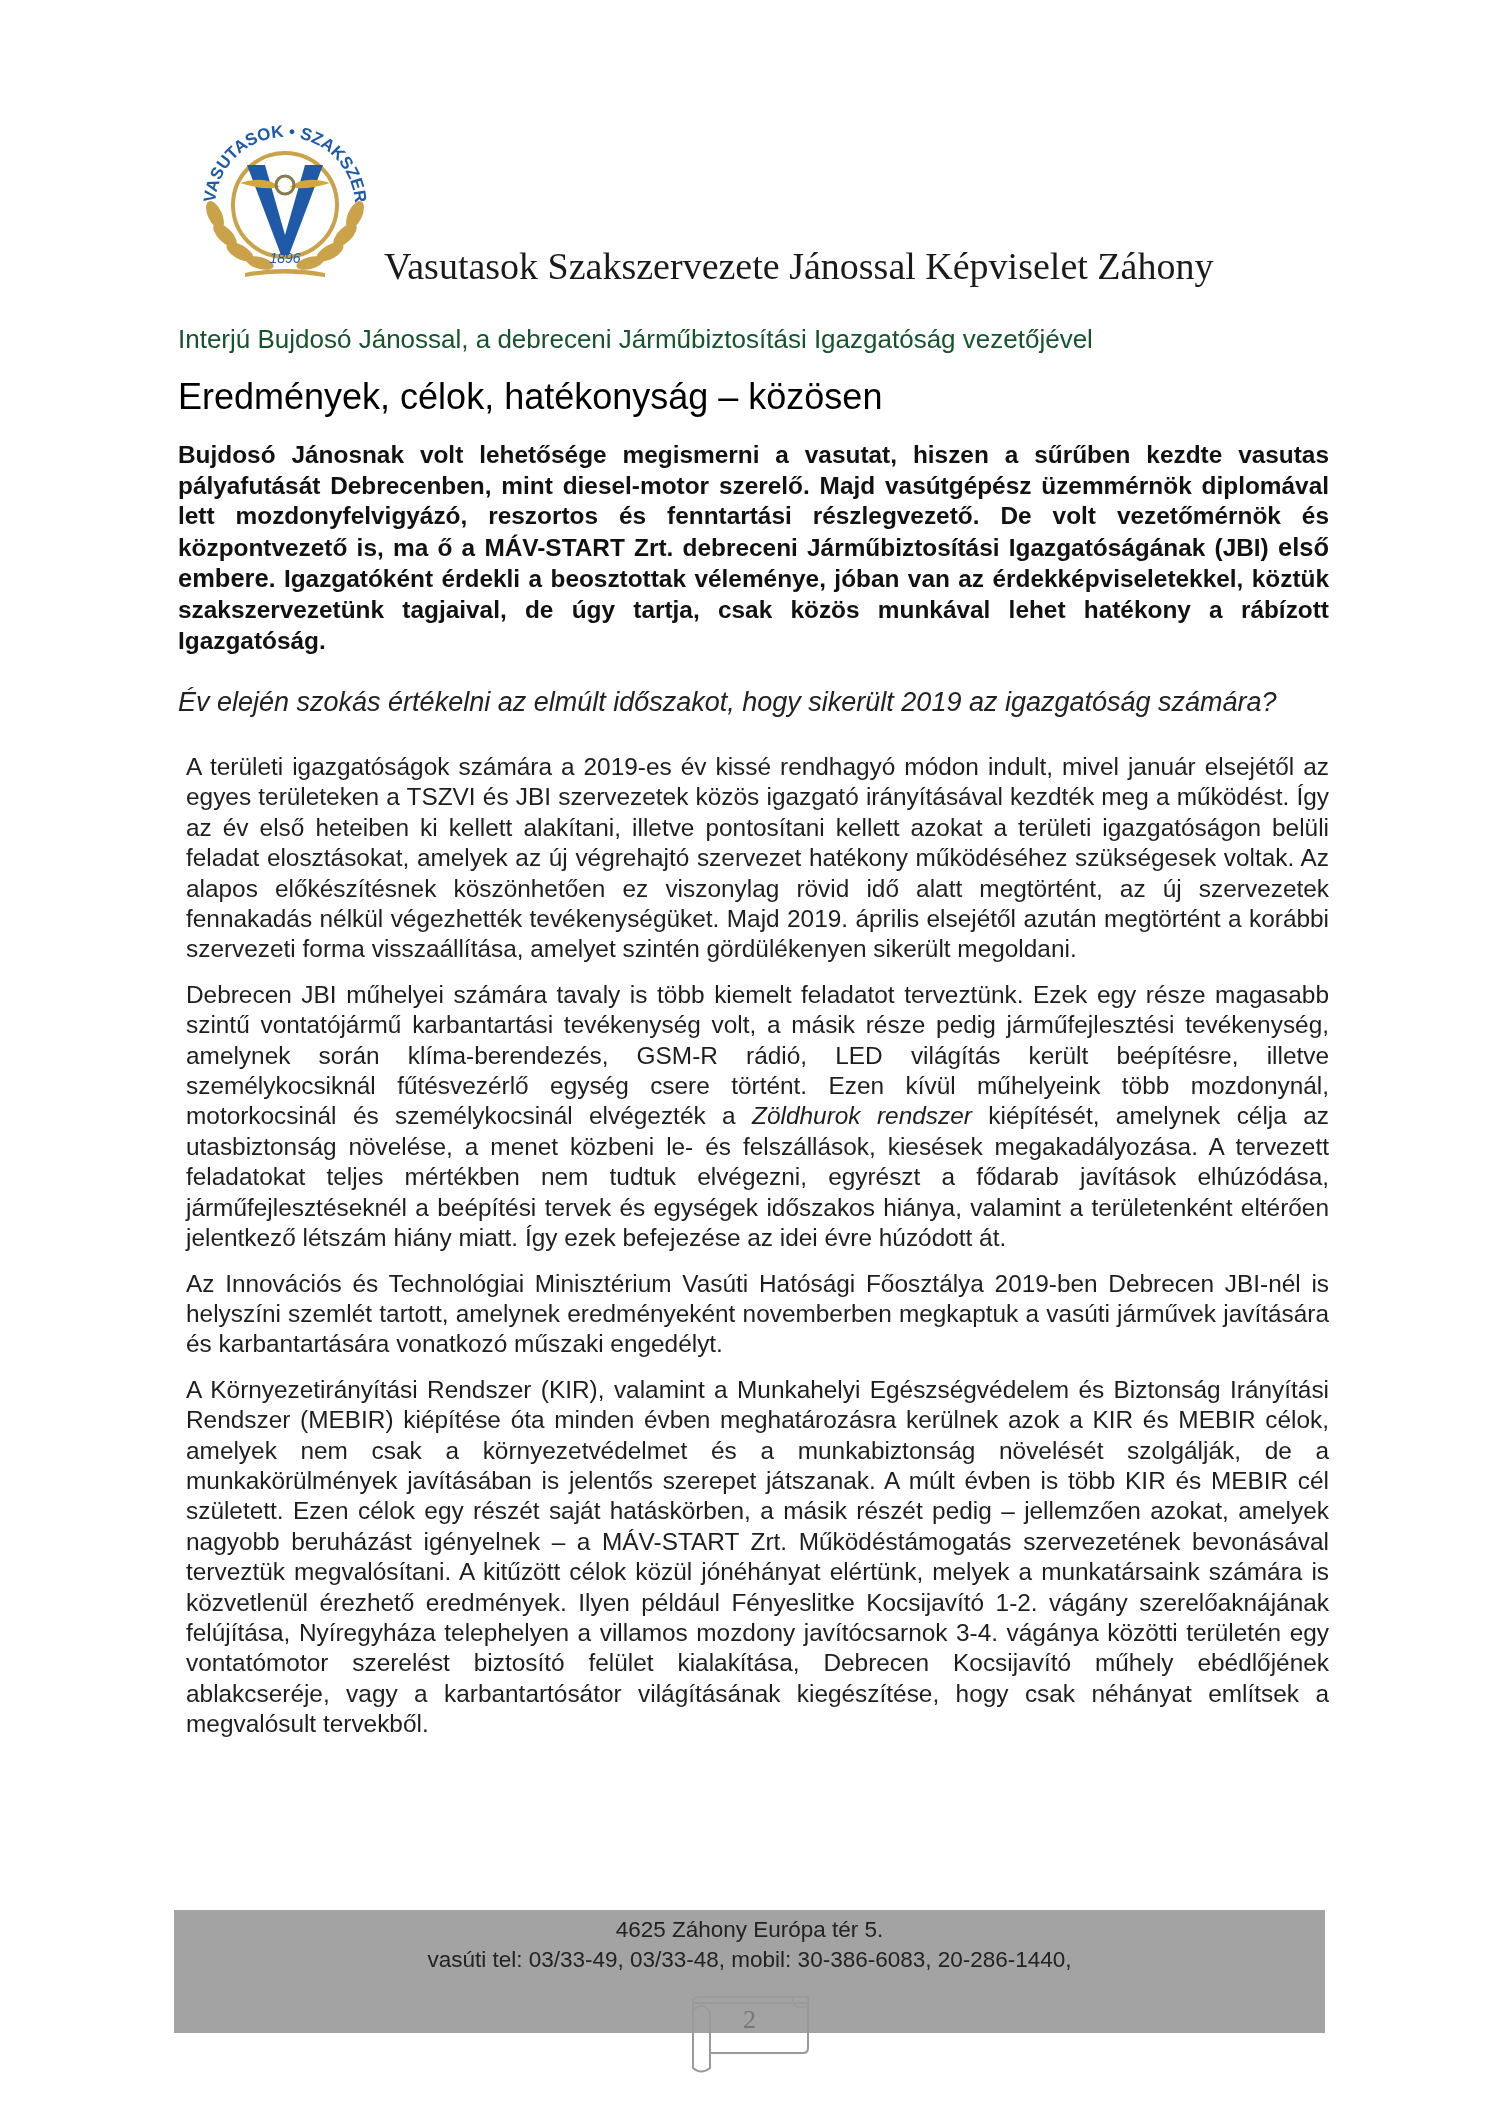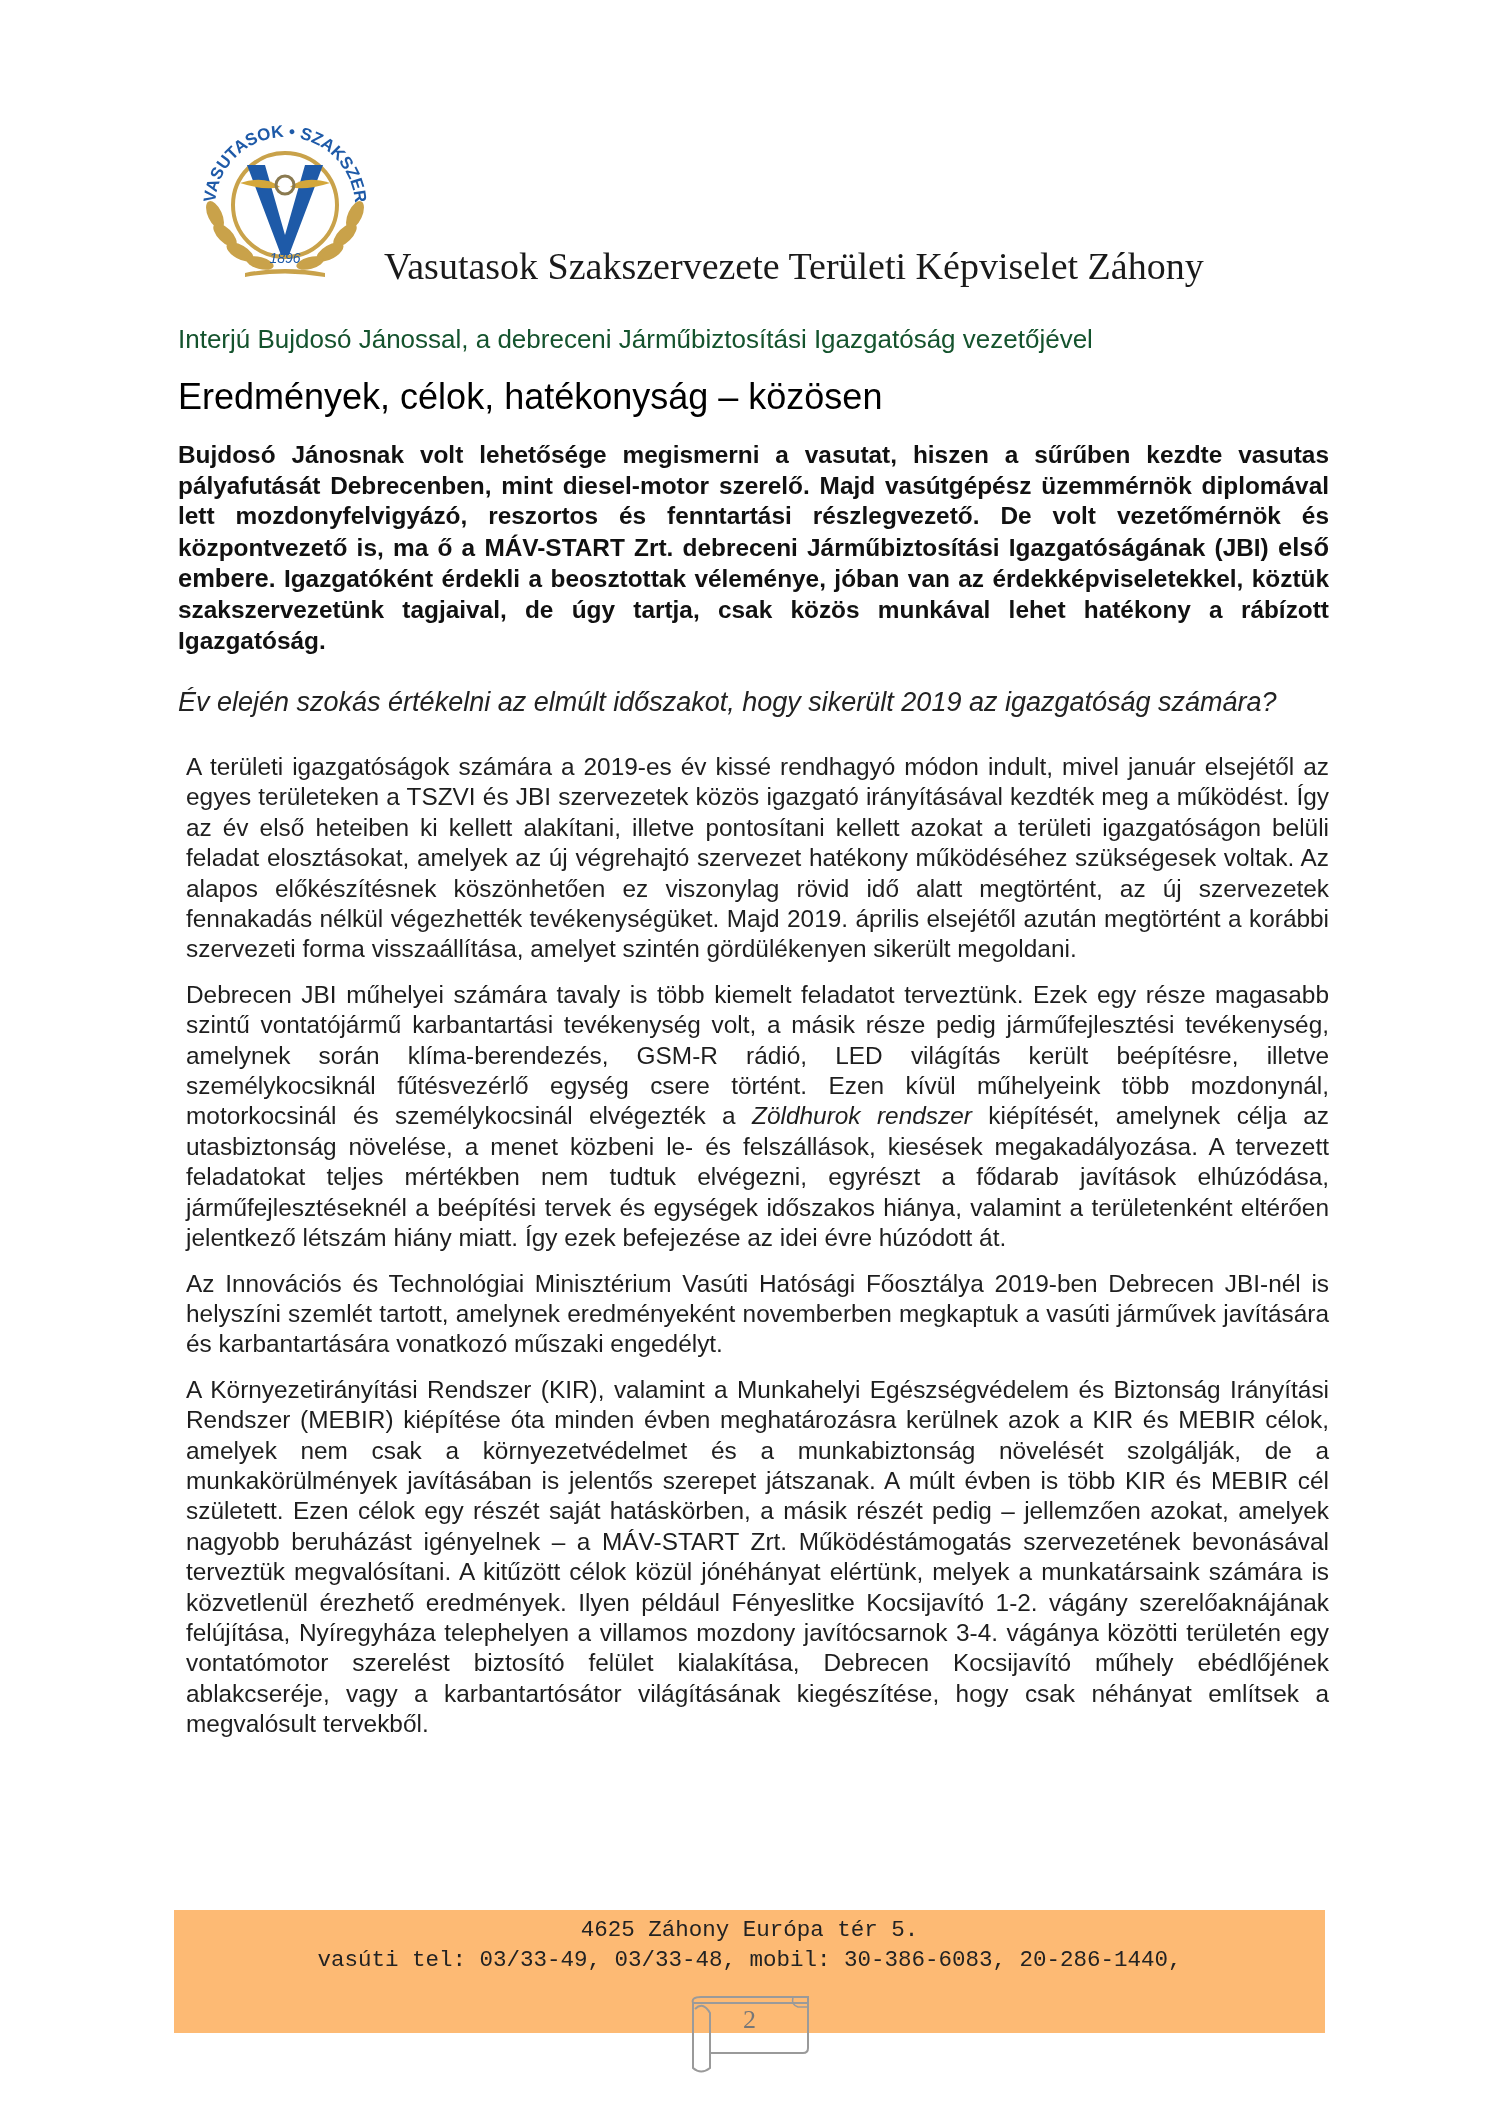--- a/index.html
+++ b/index.html
@@ -27,22 +27,22 @@
     top: 686px; font-size: 27px; line-height: 32px; font-style: italic; color: #222;
     text-align: justify;
   }
 
   .body-text { top: 752px; font-size: 24.4px; line-height: 30.4px; color: #1e1e1e; }
   .body-text p { margin: 0 0 15px 8px; text-align: justify; }
   .body-text i { }
 
   .footer {
     position: absolute; left: 174px; top: 1910px; width: 1151px; height: 123px;
-    background: #fdba74;
-    font-family: Liberation Mono, monospace; font-size: 22.5px; line-height: 30px;
+    background: #a3a3a3;
+    font-family: Liberation Sans, sans-serif; font-size: 22.5px; line-height: 30px;
     text-align: center; color: #222;
   }
   .footer .line1 { padding-top: 5px; }
   .footer a { color: #1a1a8c; text-decoration: underline; }
 
   .page-scroll { position: absolute; left: 683px; top: 1993px; width: 140px; height: 80px; }
   .page-number {
     position: absolute; left: 743px; top: 2005px; font-family: "Liberation Serif", serif;
     font-size: 26px; color: #777;
   }
@@ -78,21 +78,21 @@
 
       <path d="M 62 70 L 80 70 L 100 140 L 120 70 L 138 70 L 104 160 L 96 160 Z" fill="#1e5aa8"></path>
 
       <path d="M 55 88 Q 80 80 95 92 Q 80 96 55 88 Z" fill="#d4a73a"></path>
       <path d="M 145 88 Q 120 80 105 92 Q 120 96 145 88 Z" fill="#d4a73a"></path>
       <circle cx="100" cy="90" r="9" fill="none" stroke="#8a7a50" stroke-width="3"></circle>
       <text x="100" y="168" text-anchor="middle" font-family="Liberation Sans, sans-serif" font-style="italic" font-size="14" fill="#1e5aa8">1896</text>
     </svg>
   </div>
 
-  <div class="org-title">Vasutasok Szakszervezete Területi Képviselet Záhony</div>
+  <div class="org-title">Vasutasok Szakszervezete Jánossal Képviselet Záhony</div>
 
   <div class="content subtitle">Interjú Bujdosó Jánossal, a debreceni Járműbiztosítási Igazgatóság vezetőjével</div>
   <div class="content headline">Eredmények, célok, hatékonyság – közösen</div>
 
   <div class="content lead"><span>Bujdosó Jánosnak volt lehetősége megismerni a vasutat, hiszen a sűrűben kezdte vasutas pályafutását Debrecenben, mint diesel-motor szerelő. Majd vasútgépész üzemmérnök diplomával lett mozdonyfelvigyázó, reszortos és fenntartási részlegvezető. De volt vezetőmérnök és központvezető is, ma ő a MÁV-START Zrt. debreceni Járműbiztosítási Igazgatóságának (JBI) </span><span class="em">első embere</span><span>. Igazgatóként érdekli a beosztottak véleménye, jóban van az érdekképviseletekkel, köztük szakszervezetünk tagjaival, de úgy tartja, csak közös munkával lehet hatékony a rábízott Igazgatóság.</span></div>
 
   <div class="content question">Év elején szokás értékelni az elmúlt időszakot, hogy sikerült 2019 az igazgatóság számára?</div>
 
   <div class="content body-text">
     <p>A területi igazgatóságok számára a 2019-es év kissé rendhagyó módon indult, mivel január elsejétől az egyes területeken a TSZVI és JBI szervezetek közös igazgató irányításával kezdték meg a működést. Így az év első heteiben ki kellett alakítani, illetve pontosítani kellett azokat a területi igazgatóságon belüli feladat elosztásokat, amelyek az új végrehajtó szervezet hatékony működéséhez szükségesek voltak. Az alapos előkészítésnek köszönhetően ez viszonylag rövid idő alatt megtörtént, az új szervezetek fennakadás nélkül végezhették tevékenységüket. Majd 2019. április elsejétől azután megtörtént a korábbi szervezeti forma visszaállítása, amelyet szintén gördülékenyen sikerült megoldani.</p>

